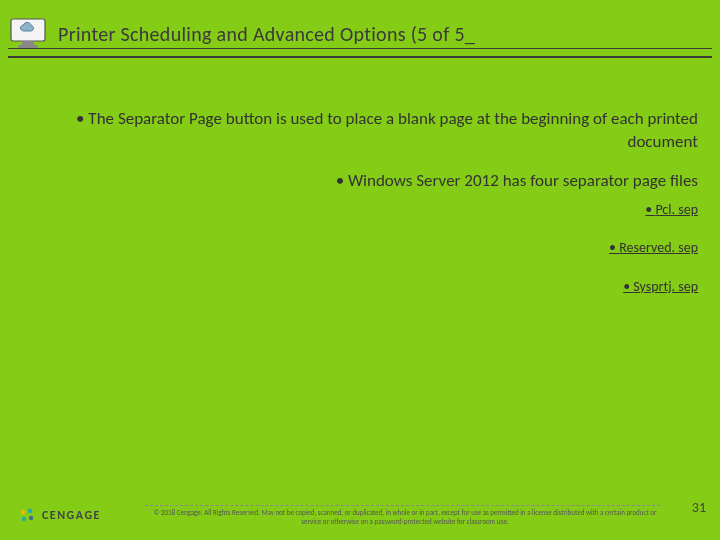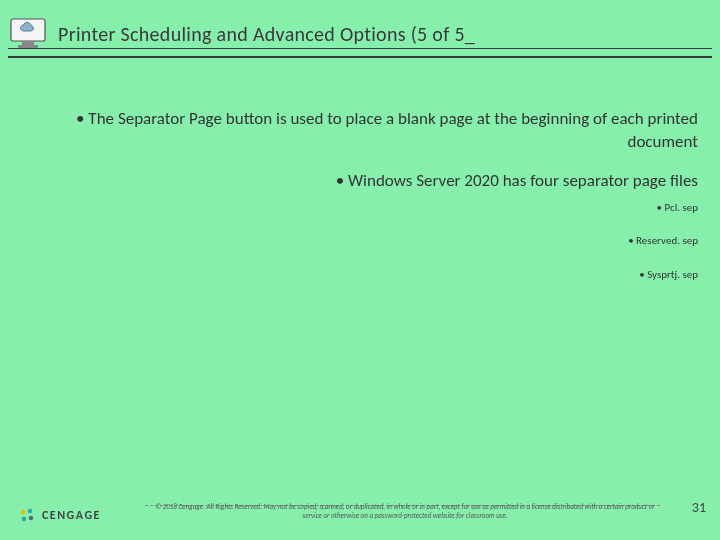--- a/index.html
+++ b/index.html
@@ -1,33 +1,33 @@
 <!DOCTYPE html>
 <html><head>
 <meta charset="utf-8">
 <style>
   * { box-sizing: border-box; margin: 0; padding: 0; }
   html, body { width: 720px; height: 540px; font-family: "Segoe UI", Calibri, Arial, sans-serif; background: #fff; }
-  .slide { position: relative; width: 720px; height: 540px; background: #86efac; color: #222; }
+  .slide { position: relative; width: 720px; height: 540px; background: #84cc16; color: #222; }
   .header { position: absolute; top: 8px; left: 0; right: 0; height: 52px; display: flex; align-items: center; padding-left: 8px; }
   .header-icon { width: 44px; height: 36px; display: flex; align-items: center; justify-content: center; }
   .title { font-size: 20px; font-weight: 400; color: #3a3a3a; letter-spacing: .3px; margin-left: 6px; }
   .rule1 { position: absolute; top: 48px; left: 8px; right: 8px; height: 1px; background: #3a3a3a; }
   .rule2 { position: absolute; top: 56px; left: 8px; right: 8px; height: 2px; background: #3a3a3a; }
   .body { position: absolute; top: 108px; left: 22px; right: 22px; }
   .b1 li { list-style: none; margin-bottom: 16px; font-size: 17px; line-height: 1.35; color: #333; text-align: right; }
   .b1 li::before { content: "• "; color: #333; }
   .b2 { margin: 6px 0 0 38px; }
-  .b2 li { list-style: none; font-size: 11px; line-height: 1.6; color: #333; }
+  .b2 li { list-style: none; font-size: 14px; line-height: 1.6; color: #333; text-decoration: underline; }
   .b2 li::before { content: "• "; }
   .footer { position: absolute; bottom: 10px; left: 0; right: 0; height: 32px; }
   .logo { position: absolute; left: 18px; bottom: 6px; display: flex; align-items: center; gap: 6px; }
   .logo-mark { width: 18px; height: 18px; }
   .logo-text { font-size: 12px; letter-spacing: 1.5px; color: #444; font-weight: 600; }
-  .copyright { position: absolute; left: 150px; right: 60px; bottom: 10px; font-size: 7px; line-height: 1.2; color: #555; text-align: center; font-style: italic; }
+  .copyright { position: absolute; left: 150px; right: 60px; bottom: 4px; font-size: 7px; line-height: 1.2; color: #555; text-align: center; }
   .pagenum { position: absolute; right: 14px; bottom: 14px; font-size: 14px; color: #444; }
   .footer-line { position: absolute; bottom: 34px; left: 145px; right: 60px; height: 1px; border-top: 1px dashed #888; }
 </style>
 </head>
 <body>
 <div class="slide">
 
   <div class="header">
     <div class="header-icon">
       <svg viewBox="0 0 44 36" width="44" height="36">
@@ -39,21 +39,21 @@
     </div>
     <div class="title">Printer Scheduling and Advanced Options (5 of 5_</div>
   </div>
   <div class="rule1"></div>
   <div class="rule2"></div>
 
   <div class="body">
     <ul class="b1">
       <li>The Separator Page button is used to place a blank page at the beginning of each printed document</li>
       <li>
-        <span>Windows Server 2020 has four separator page files</span>
+        <span>Windows Server 2012 has four separator page files</span>
         <ul class="b2">
           <li>Pcl. sep</li>
           <li>Reserved. sep</li>
           <li>Sysprtj. sep</li>
         </ul>
       </li>
     </ul>
   </div>
 
   <div class="footer-line"></div>

